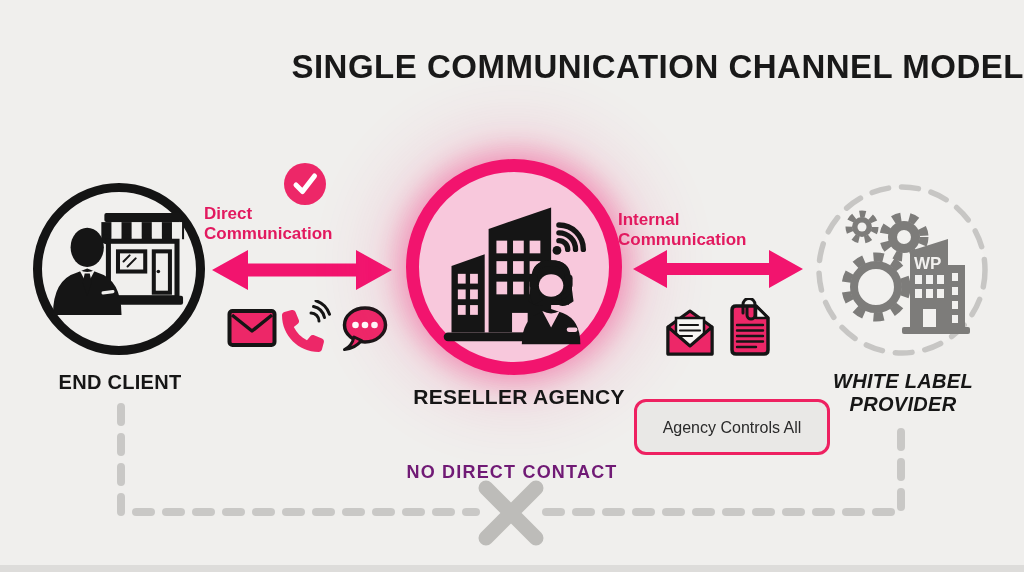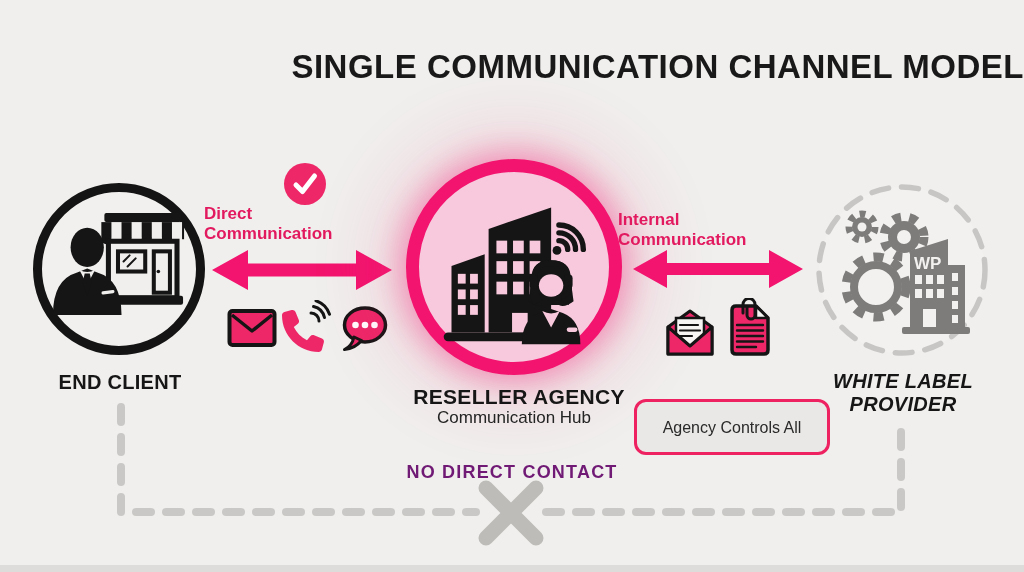--- a/index.html
+++ b/index.html
@@ -181,21 +181,20 @@
       <rect x="96" y="93" width="8" height="14" rx="3.5" fill="#151515"></rect>
       <rect x="132" y="93" width="8" height="14" rx="3.5" fill="#151515"></rect>
       <path d="M137 106 Q136 115 127 116.5" fill="none" stroke="#151515" stroke-width="4" stroke-linecap="round"></path>
       <circle cx="126" cy="116.5" r="3" fill="#151515"></circle>
       <path d="M88 164 Q88 139 106 132 L118 128 L130 132 Q148 139 148 164 Z" fill="#151515"></path>
       <path d="M109 130 L118 147 L127 130 Q118 135 109 130 Z" fill="#F8C8DC"></path>
       <rect x="134" y="147" width="11" height="4.5" rx="2.2" fill="#F8C8DC"></rect>
     </svg>
   </div>
   <div class="abs node-label lbl-reseller">RESELLER AGENCY</div>
-  <div class="abs lbl-hub">Communication Hub</div>
 
   <div class="abs link-label lbl-internal">
     <div>Internal</div>
     <div>Communication</div>
   </div>
 
   <svg class="abs" style="left:633px;top:246px" width="170" height="46" viewBox="0 0 170 46">
     <path d="M0 23 L34 4 L34 17 L136 17 L136 4 L170 23 L136 42 L136 29 L34 29 L34 42 Z" fill="#F2146E"></path>
   </svg>
 

